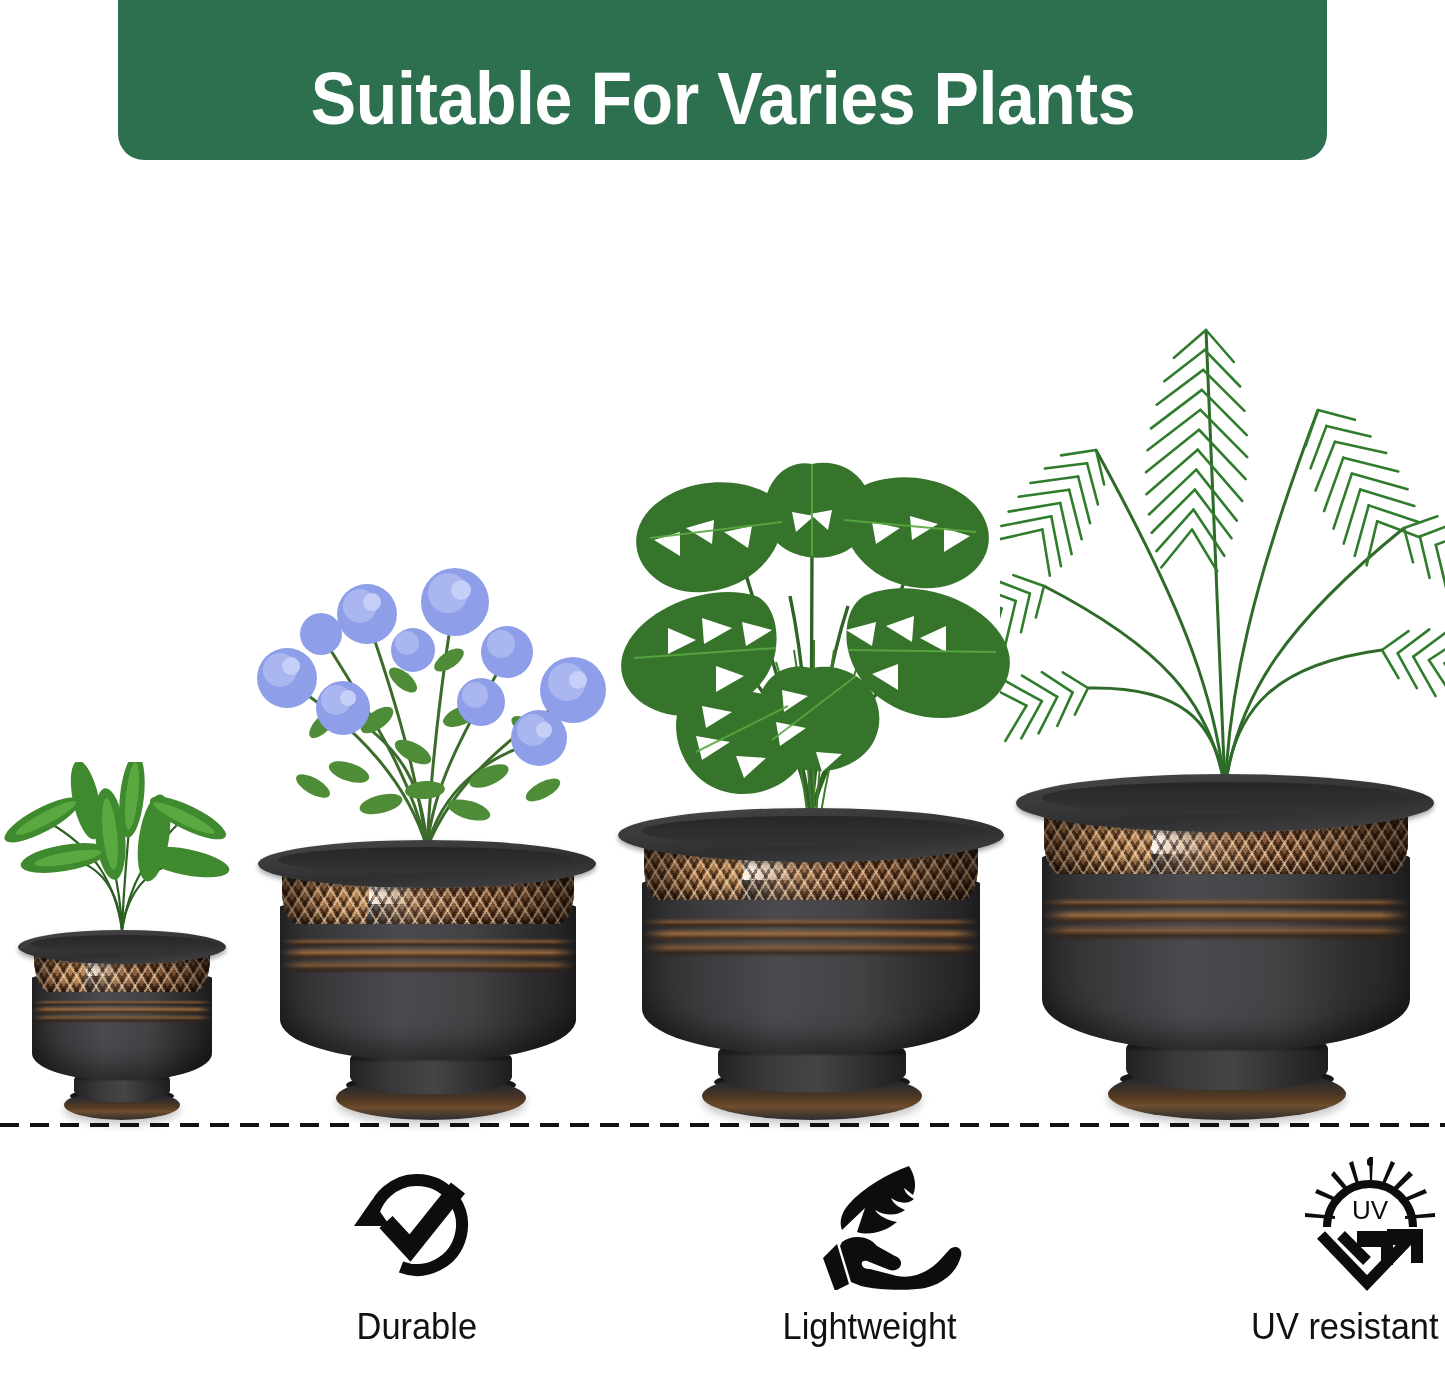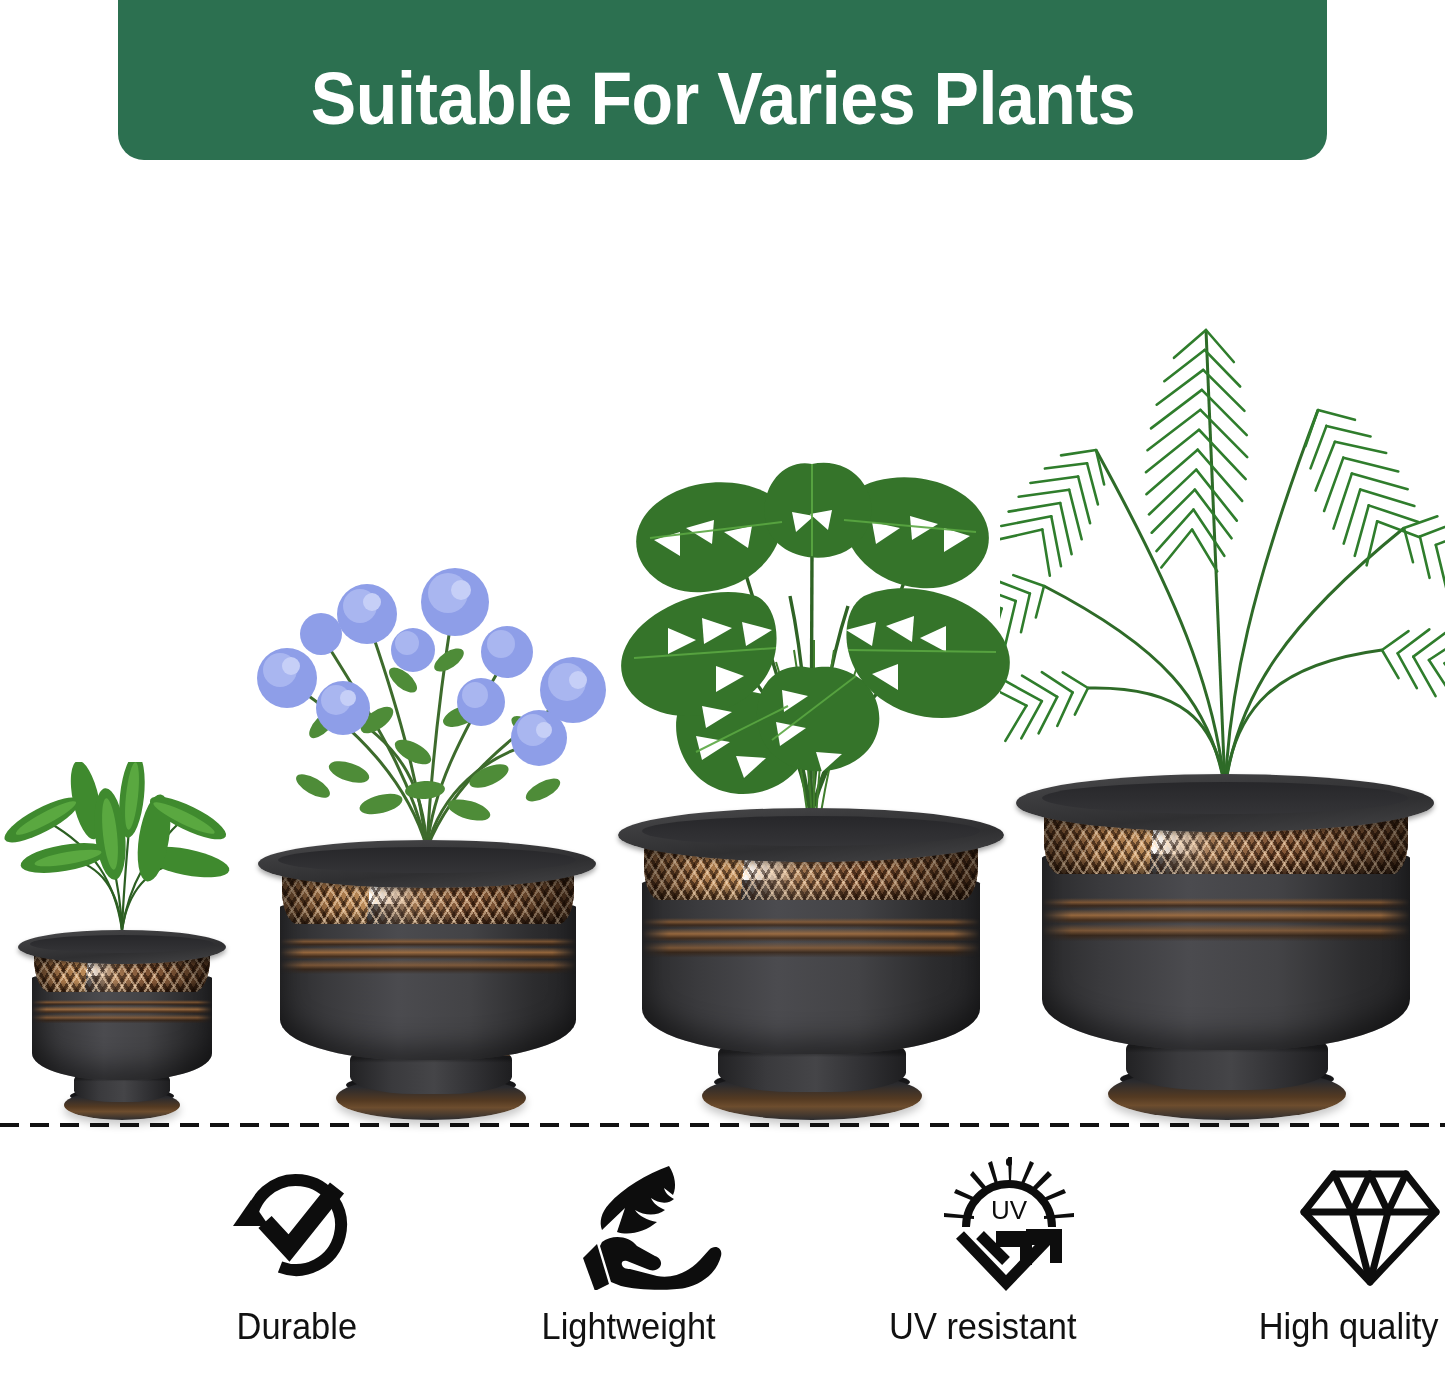--- a/index.html
+++ b/index.html
@@ -546,26 +546,13 @@
         </g>
         <g fill="#0d0d0d">
           <polygon points="62,76 98,76 98,110 86,110 86,92 62,92"></polygon>
           <polygon points="92,74 128,74 128,108 116,108 116,90 92,90"></polygon>
         </g>
       </svg>
     </div>
     <div class="feature-label">UV resistant</div>
   </div>
 
-  <div class="feature">
-    <div class="feature-icon">
-      <svg viewBox="0 0 150 130" width="150" height="130">
-        <g stroke="#0d0d0d" stroke-width="7" fill="none" stroke-linejoin="round" stroke-linecap="round">
-          <polygon points="39,14 111,14 141,52 75,122 9,52"></polygon>
-          <line x1="9" y1="52" x2="141" y2="52"></line>
-          <polyline points="39,14 57,52 75,122 93,52 111,14"></polyline>
-          <polyline points="57,52 75,14 93,52"></polyline>
-        </g>
-      </svg>
-    </div>
-    <div class="feature-label">High quality</div>
-  </div>
 </div>
 
 </body></html>

